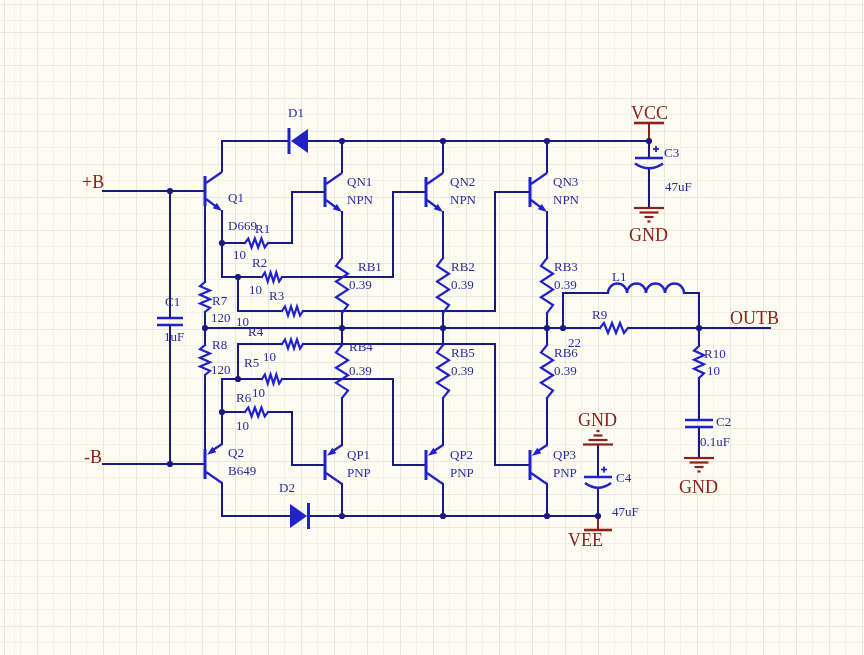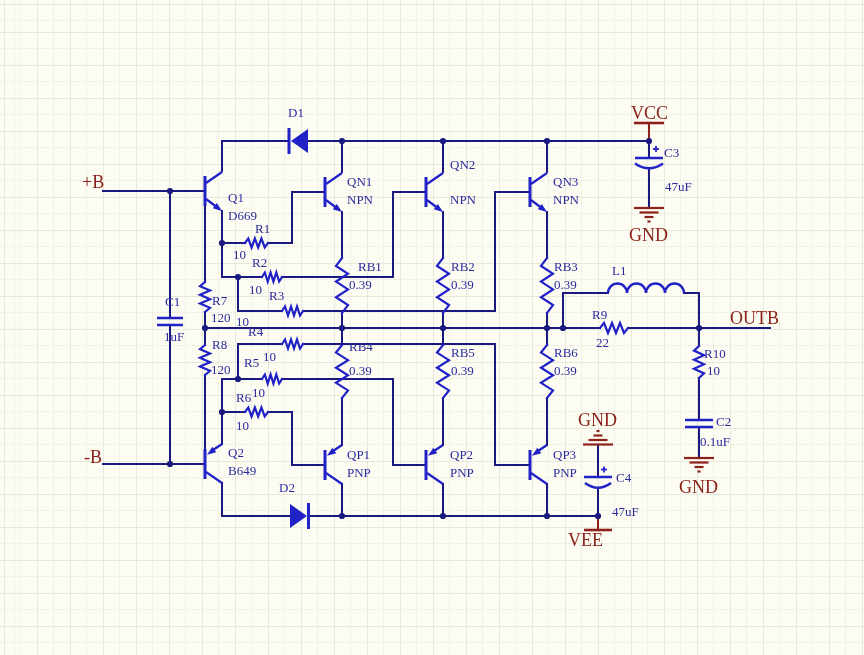--- a/index.html
+++ b/index.html
@@ -228,21 +228,21 @@
   <div class="pw" style="left:82px;top:175px">+B</div>
   <div class="pw" style="left:84px;top:450px">-B</div>
   <div class="pw" style="left:730px;top:311px">OUTB</div>
   <div class="pw" style="left:631px;top:106px">VCC</div>
   <div class="pw" style="left:629px;top:228px">GND</div>
   <div class="pw" style="left:578px;top:413px">GND</div>
   <div class="pw" style="left:679px;top:480px">GND</div>
   <div class="pw" style="left:568px;top:533px">VEE</div>
 
   <div class="lb" style="left:228px;top:191px">Q1</div>
-  <div class="lb" style="left:228px;top:209px">D669</div>
+  <div class="lb" style="left:228px;top:219px">D669</div>
   <div class="lb" style="left:228px;top:446px">Q2</div>
   <div class="lb" style="left:228px;top:464px">B649</div>
   <div class="lb" style="left:288px;top:106px">D1</div>
   <div class="lb" style="left:279px;top:481px">D2</div>
   <div class="lb" style="left:255px;top:222px">R1</div>
   <div class="lb" style="left:233px;top:248px">10</div>
   <div class="lb" style="left:252px;top:256px">R2</div>
   <div class="lb" style="left:249px;top:283px">10</div>
   <div class="lb" style="left:269px;top:289px">R3</div>
   <div class="lb" style="left:236px;top:315px">10</div>
@@ -253,21 +253,21 @@
   <div class="lb" style="left:236px;top:391px">R6</div>
   <div class="lb" style="left:236px;top:419px">10</div>
   <div class="lb" style="left:212px;top:294px">R7</div>
   <div class="lb" style="left:211px;top:311px">120</div>
   <div class="lb" style="left:212px;top:338px">R8</div>
   <div class="lb" style="left:211px;top:363px">120</div>
   <div class="lb" style="left:165px;top:295px">C1</div>
   <div class="lb" style="left:164px;top:330px">1uF</div>
   <div class="lb" style="left:347px;top:175px">QN1</div>
   <div class="lb" style="left:347px;top:193px">NPN</div>
-  <div class="lb" style="left:450px;top:158px">QN2</div>
+  <div class="lb" style="left:450px;top:175px">QN2</div>
   <div class="lb" style="left:450px;top:193px">NPN</div>
   <div class="lb" style="left:553px;top:175px">QN3</div>
   <div class="lb" style="left:553px;top:193px">NPN</div>
   <div class="lb" style="left:358px;top:260px">RB1</div>
   <div class="lb" style="left:349px;top:278px">0.39</div>
   <div class="lb" style="left:451px;top:260px">RB2</div>
   <div class="lb" style="left:451px;top:278px">0.39</div>
   <div class="lb" style="left:554px;top:260px">RB3</div>
   <div class="lb" style="left:554px;top:278px">0.39</div>
   <div class="lb" style="left:349px;top:340px">RB4</div>
@@ -275,23 +275,23 @@
   <div class="lb" style="left:451px;top:346px">RB5</div>
   <div class="lb" style="left:451px;top:364px">0.39</div>
   <div class="lb" style="left:554px;top:346px">RB6</div>
   <div class="lb" style="left:554px;top:364px">0.39</div>
   <div class="lb" style="left:347px;top:448px">QP1</div>
   <div class="lb" style="left:347px;top:466px">PNP</div>
   <div class="lb" style="left:450px;top:448px">QP2</div>
   <div class="lb" style="left:450px;top:466px">PNP</div>
   <div class="lb" style="left:553px;top:448px">QP3</div>
   <div class="lb" style="left:553px;top:466px">PNP</div>
-  <div class="lb" style="left:612px;top:264px">L1</div>
+  <div class="lb" style="left:612px;top:270px">L1</div>
   <div class="lb" style="left:592px;top:308px">R9</div>
-  <div class="lb" style="left:596px;top:336px">22</div>
+  <div class="lb" style="left:568px;top:336px">22</div>
   <div class="lb" style="left:704px;top:347px">R10</div>
   <div class="lb" style="left:707px;top:364px">10</div>
   <div class="lb" style="left:716px;top:415px">C2</div>
   <div class="lb" style="left:700px;top:435px">0.1uF</div>
   <div class="lb" style="left:664px;top:146px">C3</div>
   <div class="lb" style="left:665px;top:180px">47uF</div>
   <div class="lb" style="left:616px;top:471px">C4</div>
   <div class="lb" style="left:612px;top:505px">47uF</div>
 </div>
 

